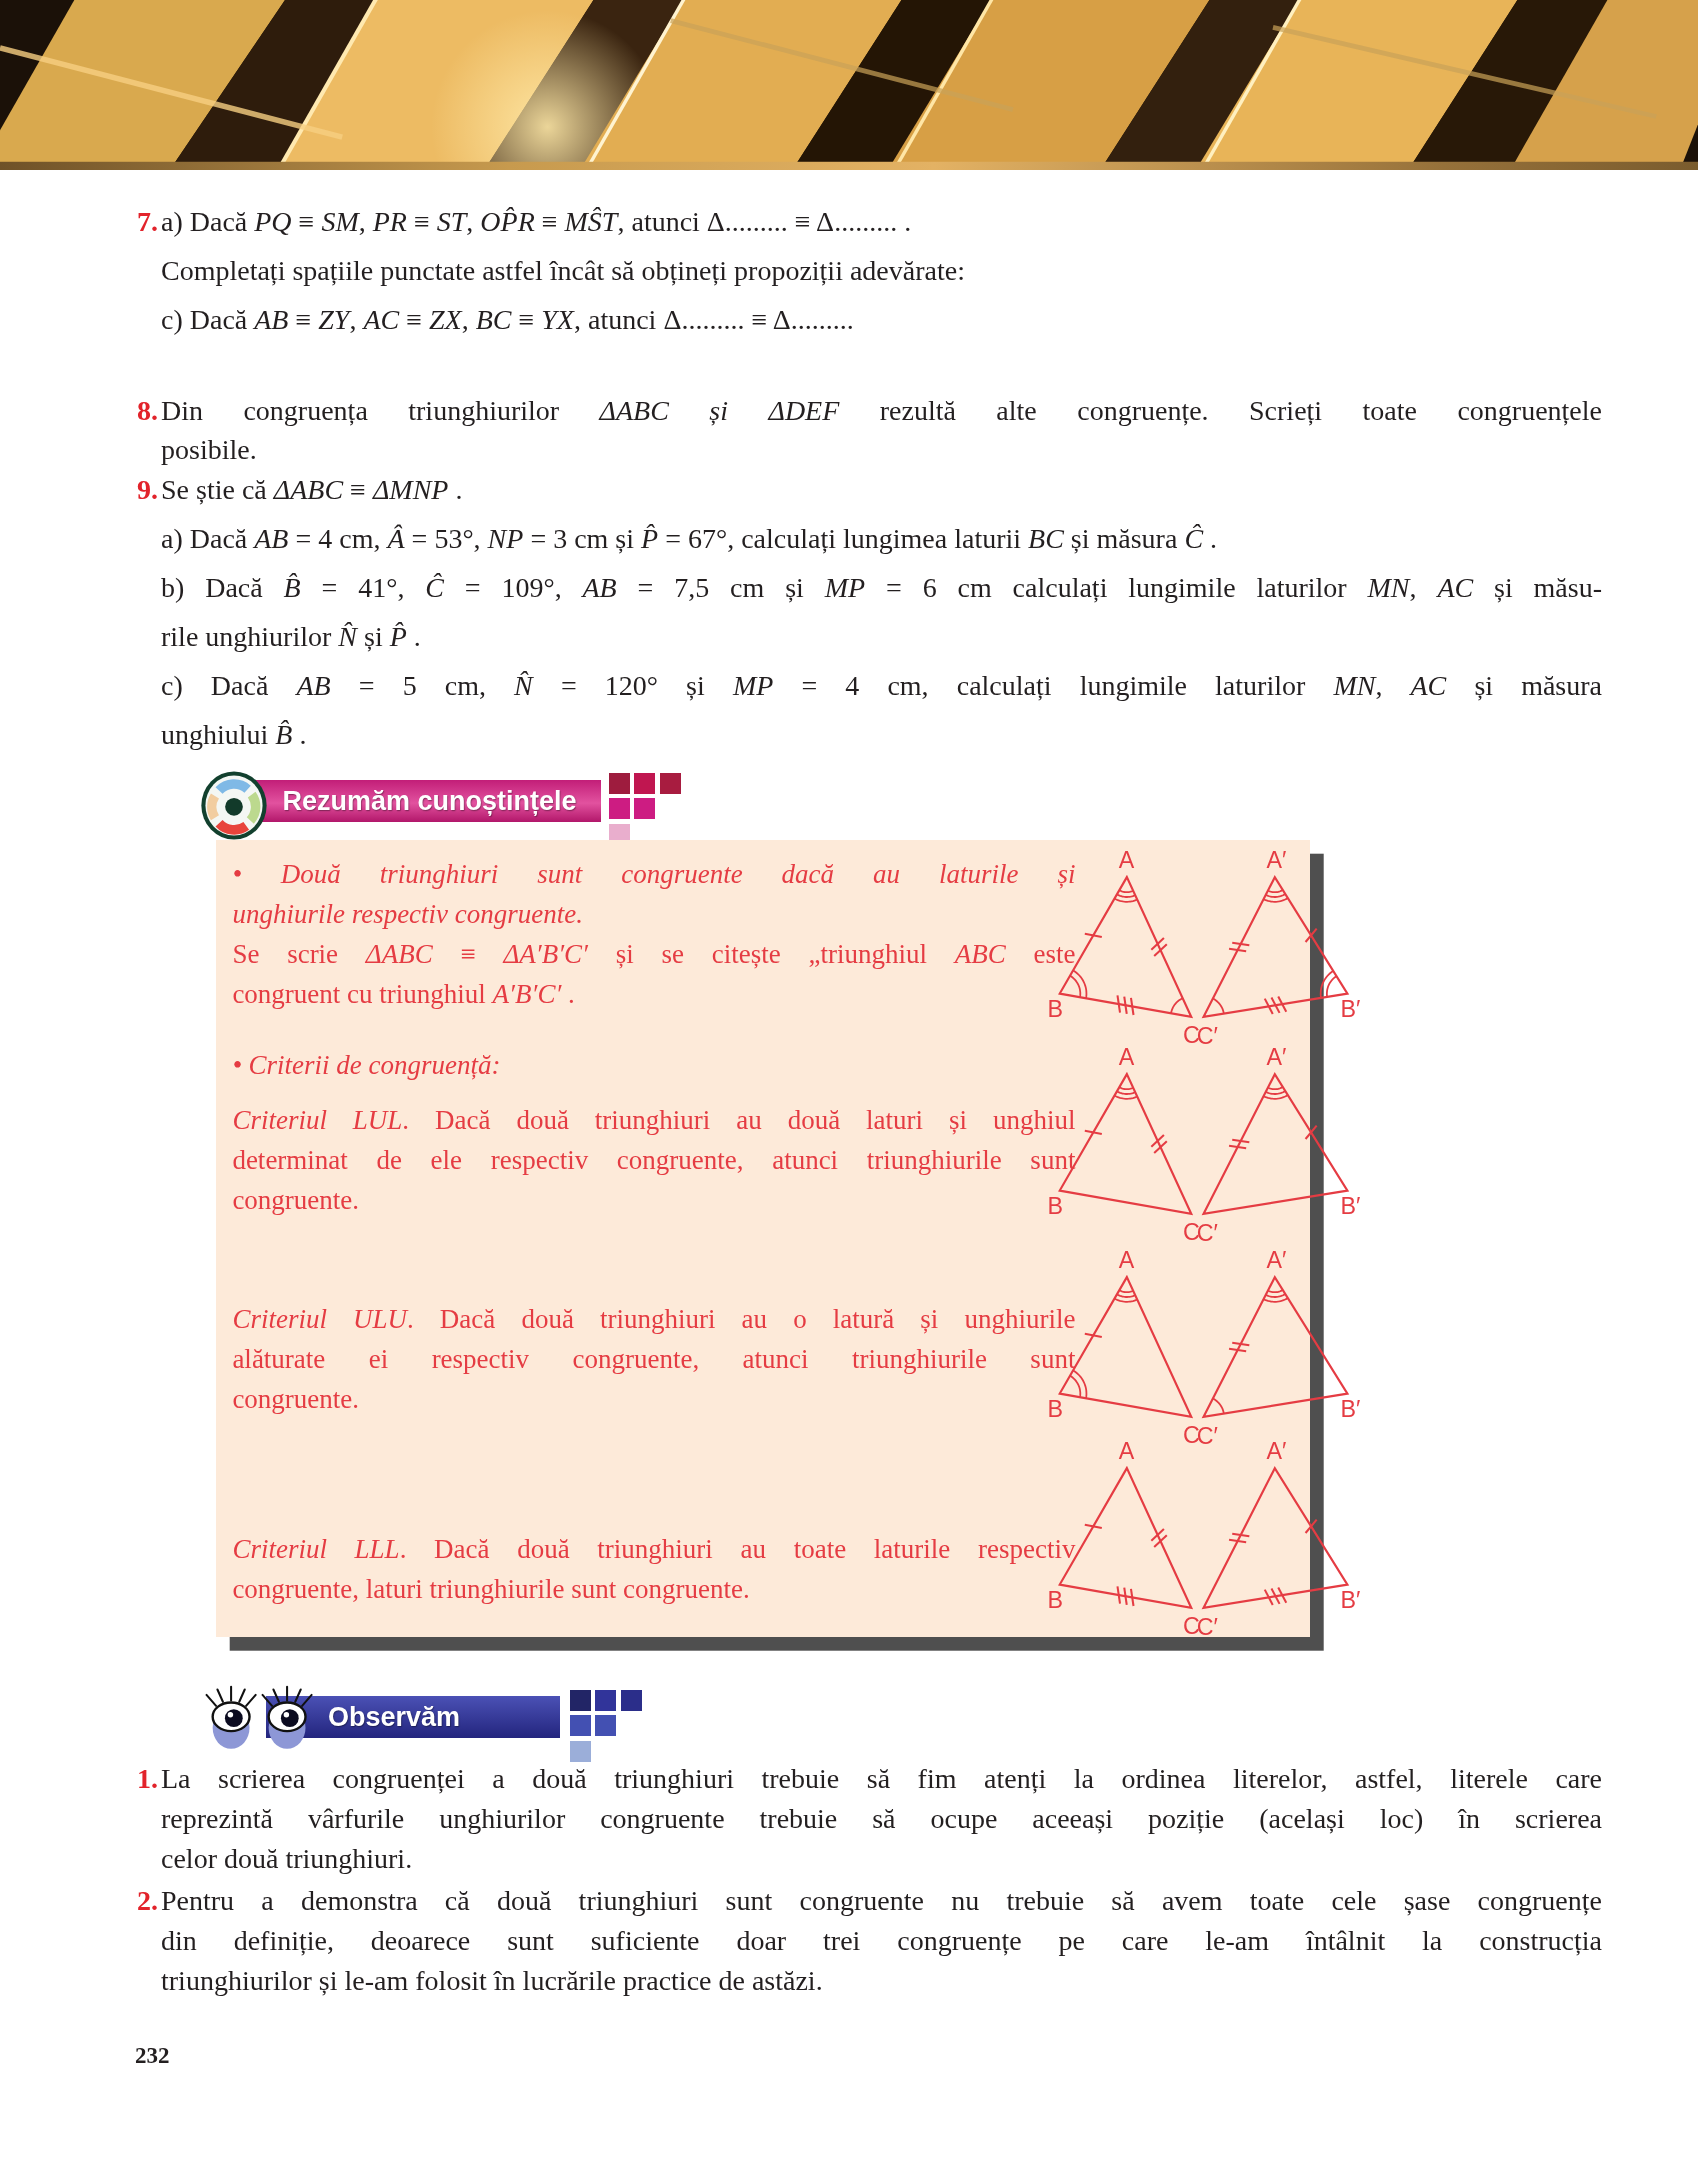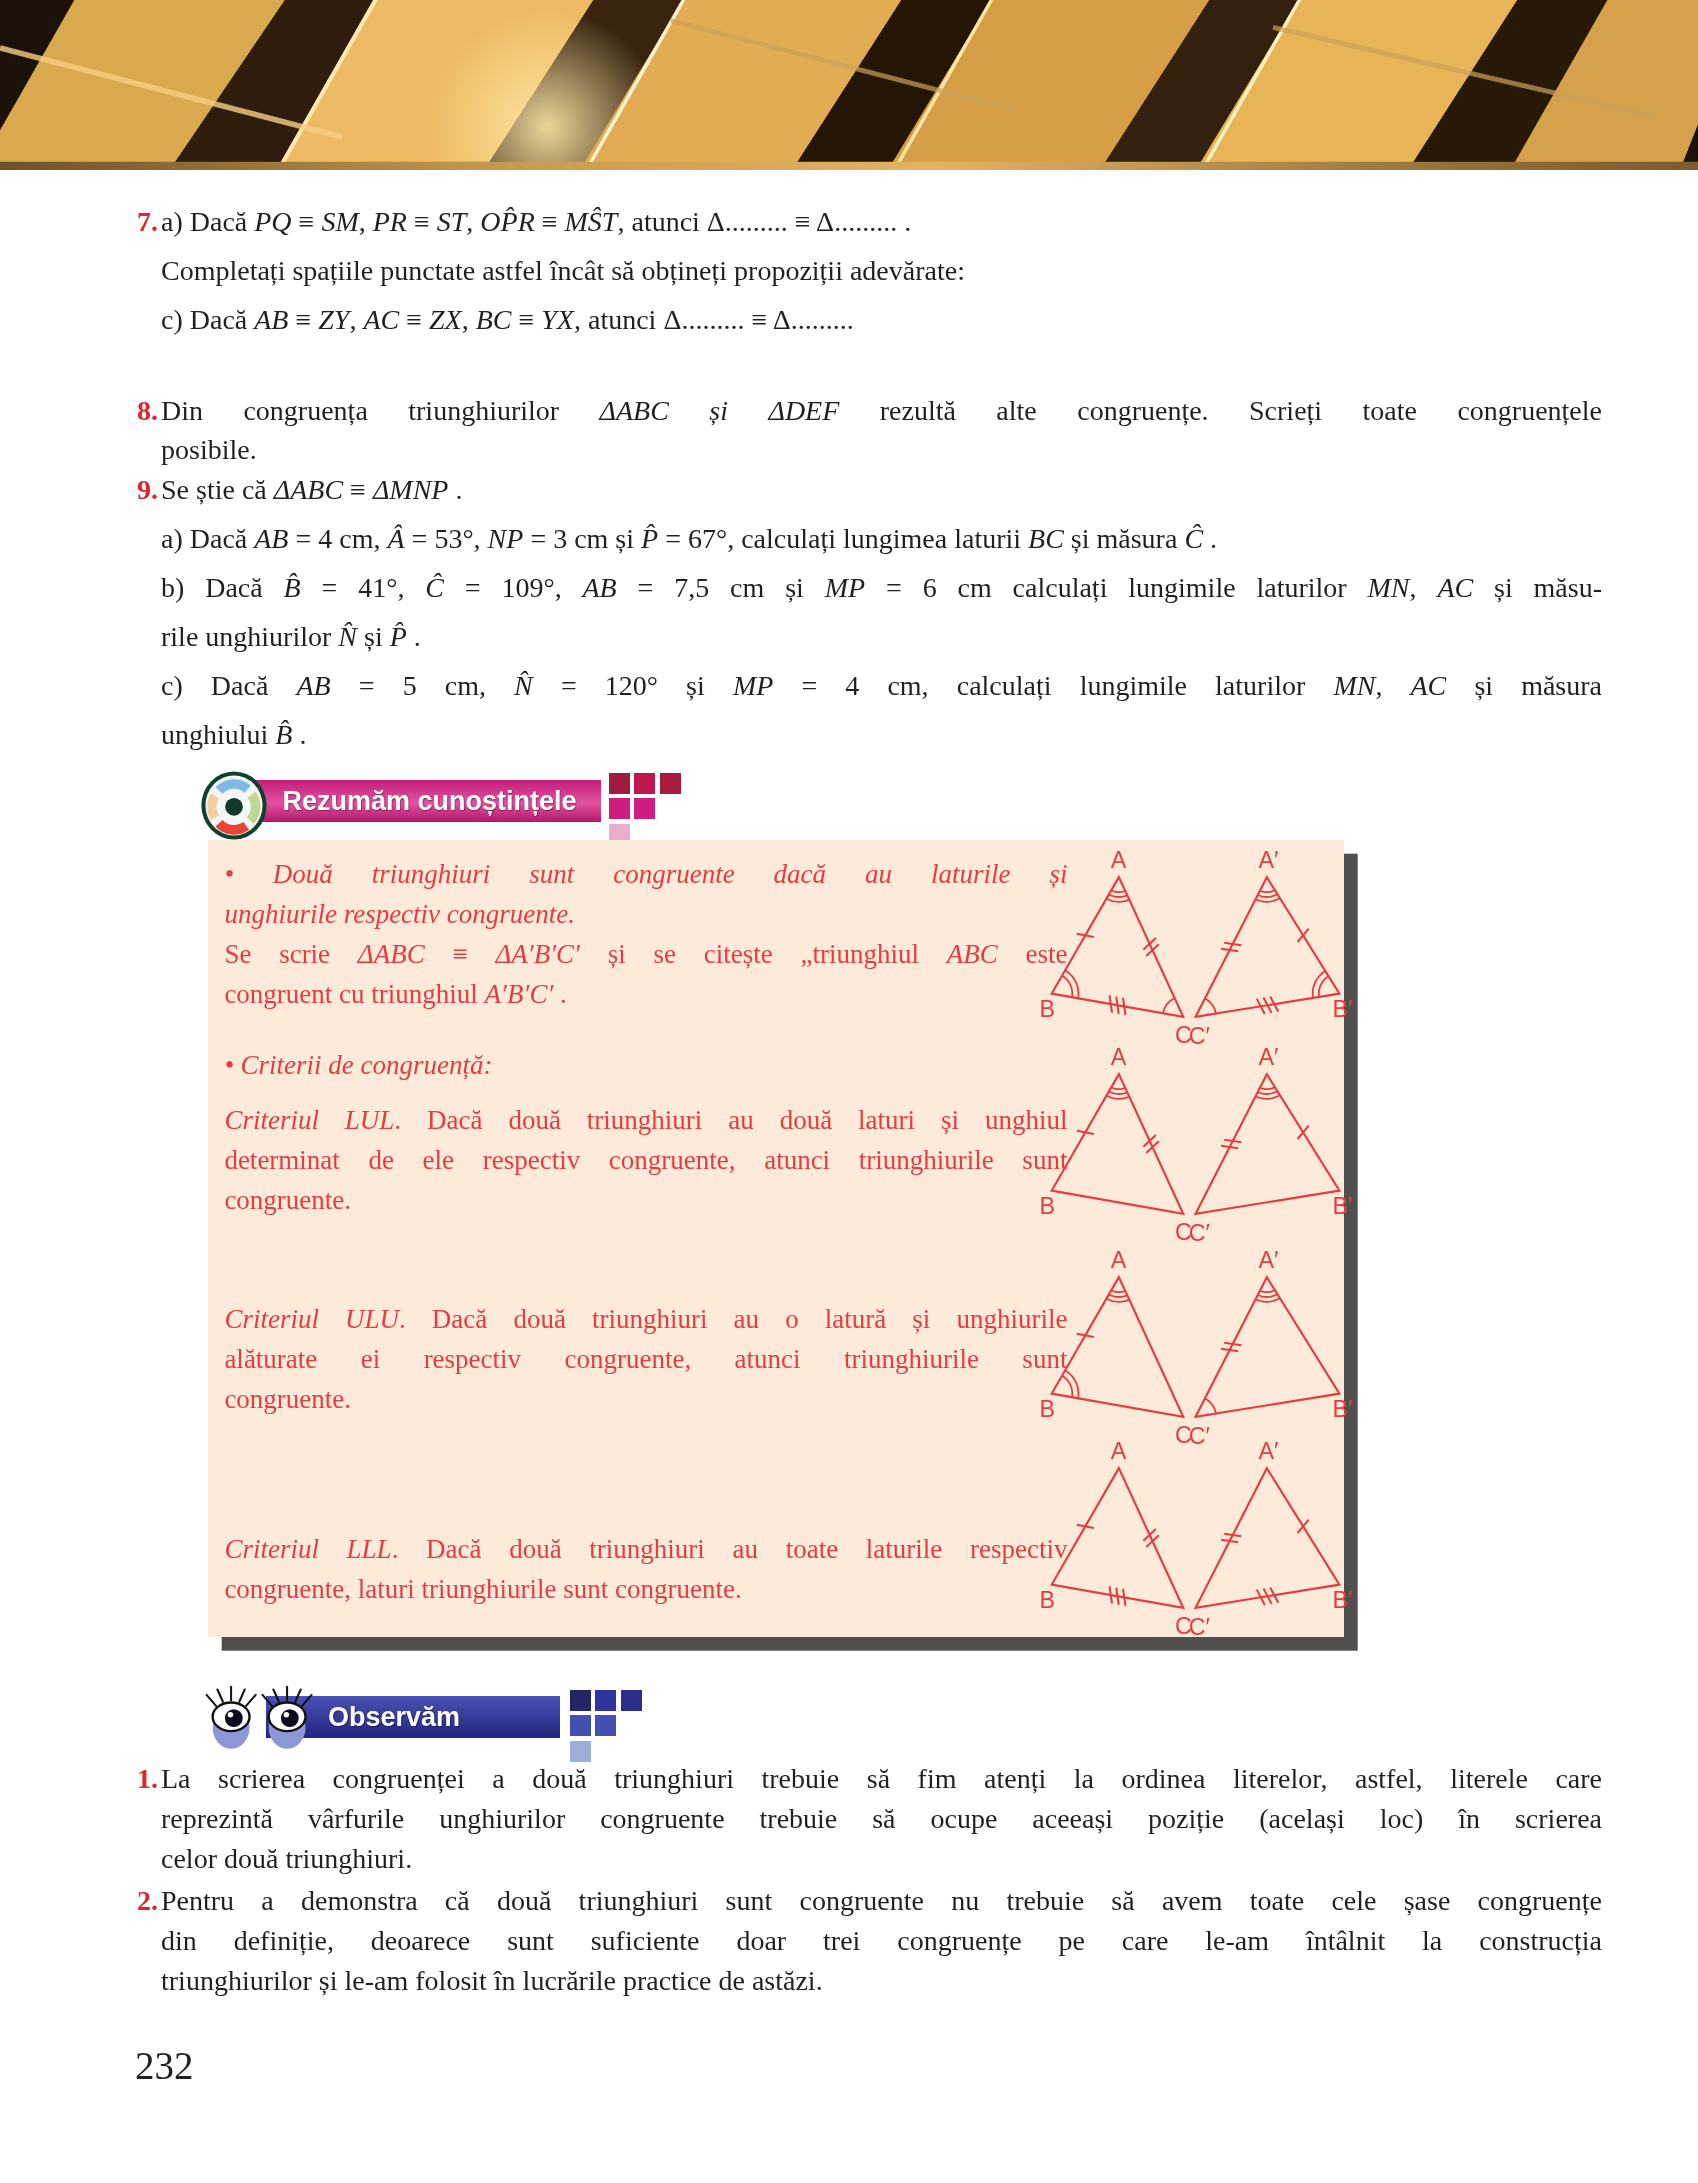--- a/index.html
+++ b/index.html
@@ -21,25 +21,25 @@
   
   .sec-header{position:absolute;left:200px;height:75px;}
   .band{position:absolute;height:42px;display:flex;align-items:center;
         font-family:"Liberation Sans",sans-serif;font-weight:bold;color:#fff;font-size:27px;}
   .band span{padding-left:31.5px;text-shadow:0.7px 0.7px 1.4px rgba(0,0,0,.4);}
   .band.magenta{background:linear-gradient(180deg,var(--magenta1),var(--magenta2) 55%,#b2176a);}
   .band.blue{background:linear-gradient(180deg,var(--blue1),var(--blue2));}
   .squares{position:absolute;width:82px;height:75px;}
   .sq{position:absolute;width:21px;height:21px;}
   
-  .summary-box{position:absolute;left:208px;top:840px;width:1094px;height:797px;
-               background:var(--boxbg);box-shadow:13.7px 13.7px 0 0 var(--shadow);padding-left:42px;}
+  .summary-box{position:absolute;left:216px;top:840px;width:1094px;height:797px;
+               background:var(--boxbg);box-shadow:13.7px 13.7px 0 0 var(--shadow);}
   .btext{position:absolute;left:16.4px;width:843px;font-size:27px;color:var(--boxred);line-height:40px;}
   .diag{position:absolute;left:830px;width:322px;height:200px;}
-  .pagenum{position:absolute;left:135px;top:2043px;font-size:39px;font-weight:normal;}
+  .pagenum{position:absolute;left:135px;top:2043px;font-size:23px;font-weight:bold;}
 </style>
 </head>
 <body>
 
 <div class="page" style="--red: #e2232b; --boxred: #e53c43; --boxbg: #fdead9; --shadow: #4f4f4f;">
 
   <svg class="banner" viewBox="0 0 2481 248" preserveAspectRatio="none">
     <defs>
       <radialGradient id="glow" cx="50%" cy="50%" r="50%">
         <stop offset="0%" stop-color="#ffe9a8" stop-opacity="0.9"></stop>

